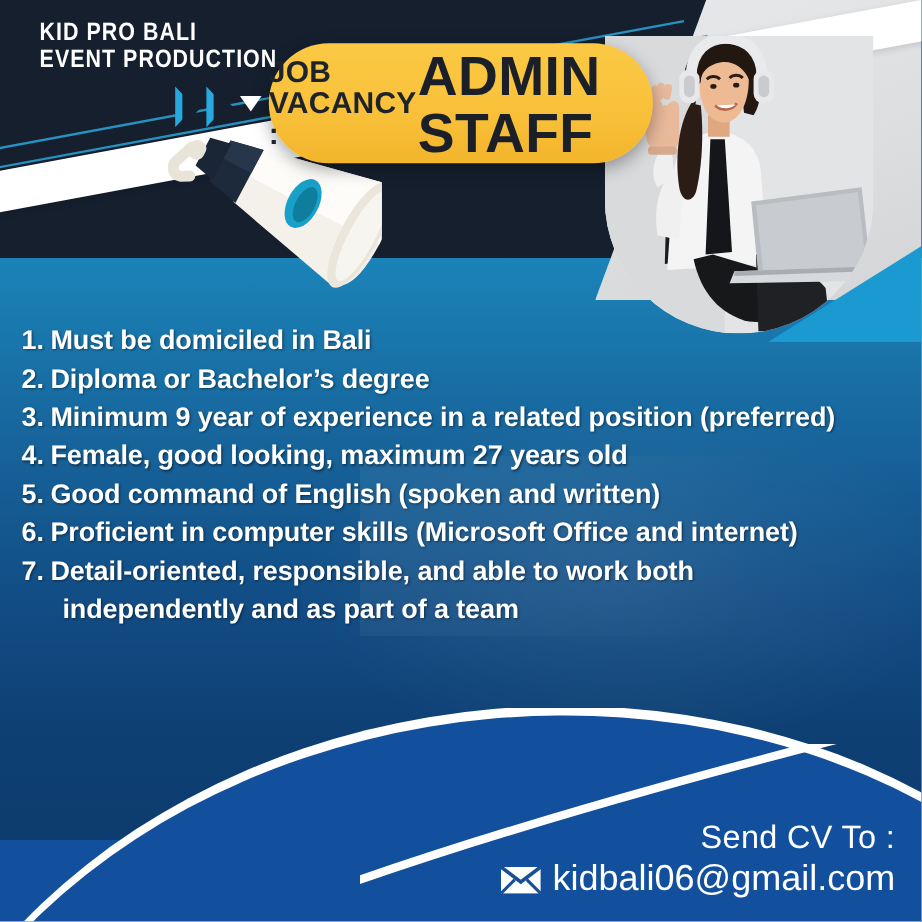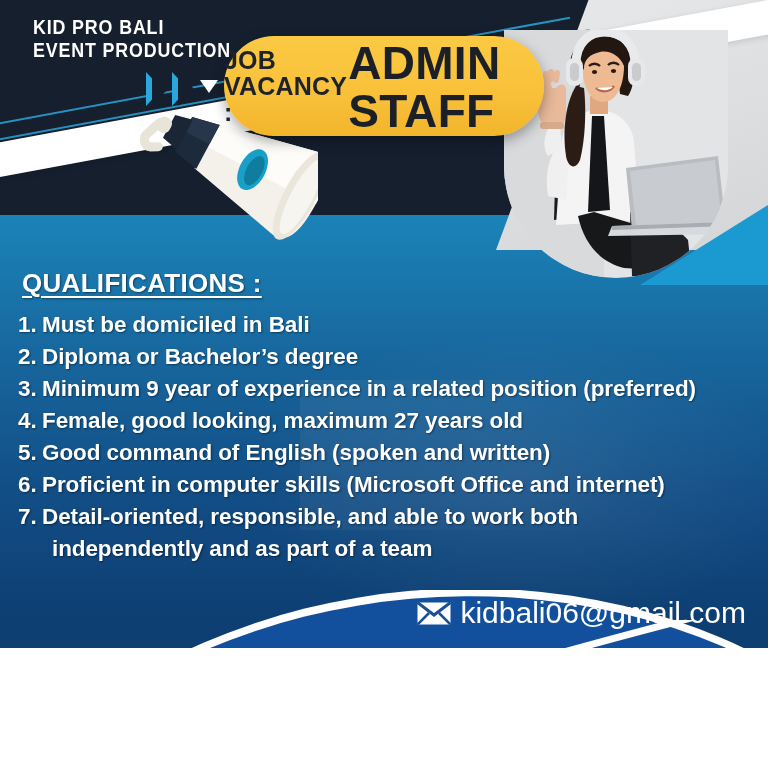--- a/index.html
+++ b/index.html
@@ -4,21 +4,21 @@
 <title>Job Vacancy Poster</title>
 <style>
   * { margin:0; padding:0; box-sizing:border-box; }
   html,body {
     width:768px; height:768px;
     font-family:"Liberation Sans", sans-serif;
     background:#fff; overflow:hidden;
   }
   #poster {
     position:relative;
-    width:768px; height:648px;
+    width:768px; height:768px;
     overflow:hidden;
     background:#12509e;
   }
 
   
   .layer { position:absolute; }
 
   
   .bg-base {
     left:0; top:0; width:768px; height:768px;
@@ -346,21 +346,20 @@
       <g>
         <path d="M122,138 L214,126 L222,198 L128,200 Z" fill="#b9bcc1"></path>
         <path d="M126,141 L211,130 L218,194 L132,196 Z" fill="#c8cbd0"></path>
         <path d="M108,196 L224,192 L226,204 L104,206 Z" fill="#d6d9dd"></path>
         <path d="M108,196 L224,192 L224,196 L108,200 Z" fill="#a9acb1"></path>
       </g>
     </svg>
   </div>
 
   <div id="quals">
-    <div class="heading">QUALIFICATIONS :</div>
     <ol>
       <li>
         <span class="num">1.</span>
         <span class="txt">Must be domiciled in Bali</span>
       </li>
       <li>
         <span class="num">2.</span>
         <span class="txt">Diploma or Bachelor’s degree</span>
       </li>
       <li>
@@ -383,20 +382,21 @@
         <span class="num">7.</span>
         <span class="txt">
           <span>Detail-oriented, responsible, and able to work both</span>
           <span class="cont">independently and as part of a team</span>
         </span>
       </li>
     </ol>
   </div>
 
   <div id="footer">
+    <div class="send">Send CV To :</div>
     <div class="mailrow">
       <svg class="env" viewBox="0 0 34 23">
         <rect x="0.5" y="0.5" width="33" height="22" fill="#ffffff"></rect>
         <path d="M0.5,0.5 L17,13 L33.5,0.5" stroke="#1a4f96" stroke-width="3" fill="none"></path>
         <path d="M0.5,22.5 L12,11 M33.5,22.5 L22,11" stroke="#1a4f96" stroke-width="2.6" fill="none"></path>
       </svg>
       <span class="mail">kidbali06@gmail.com</span>
     </div>
   </div>
 

